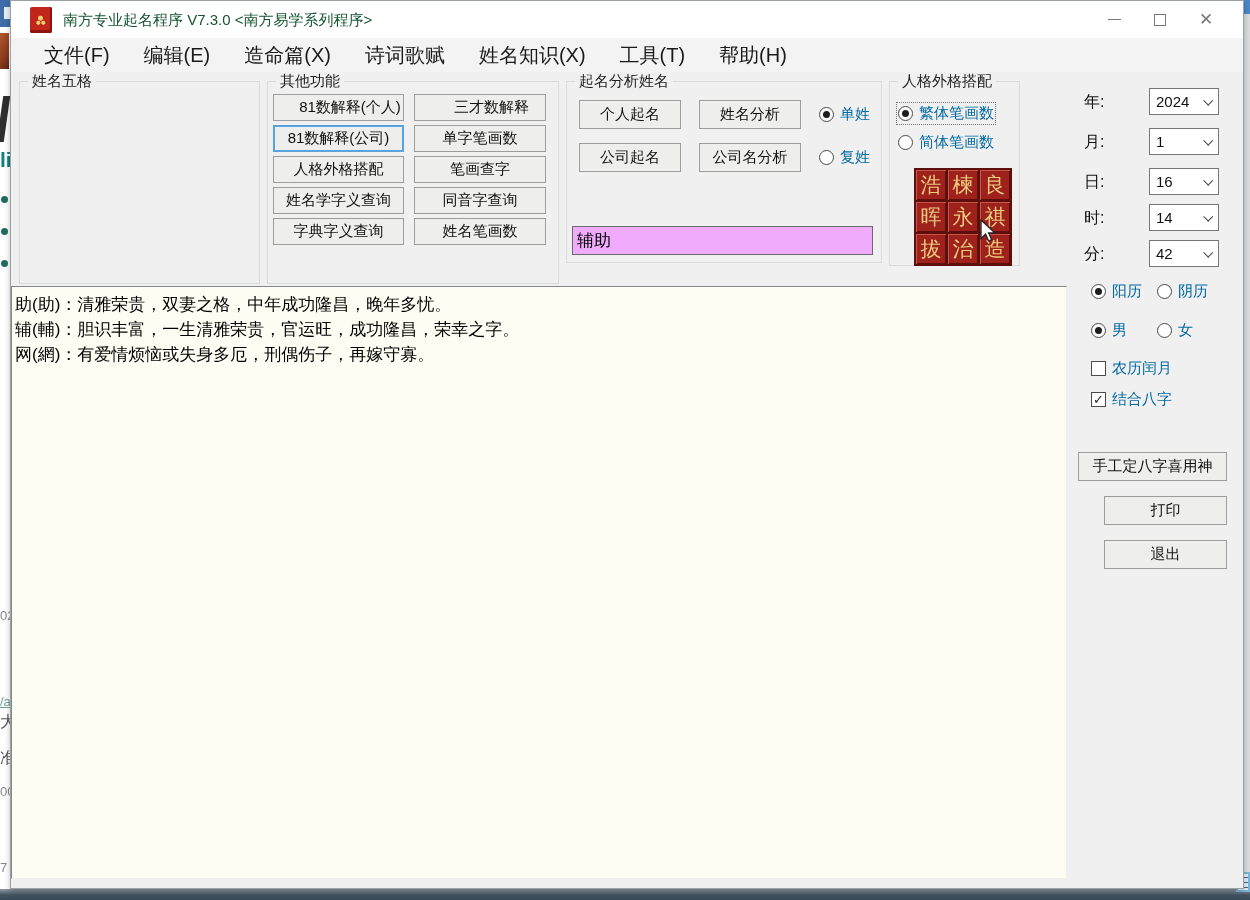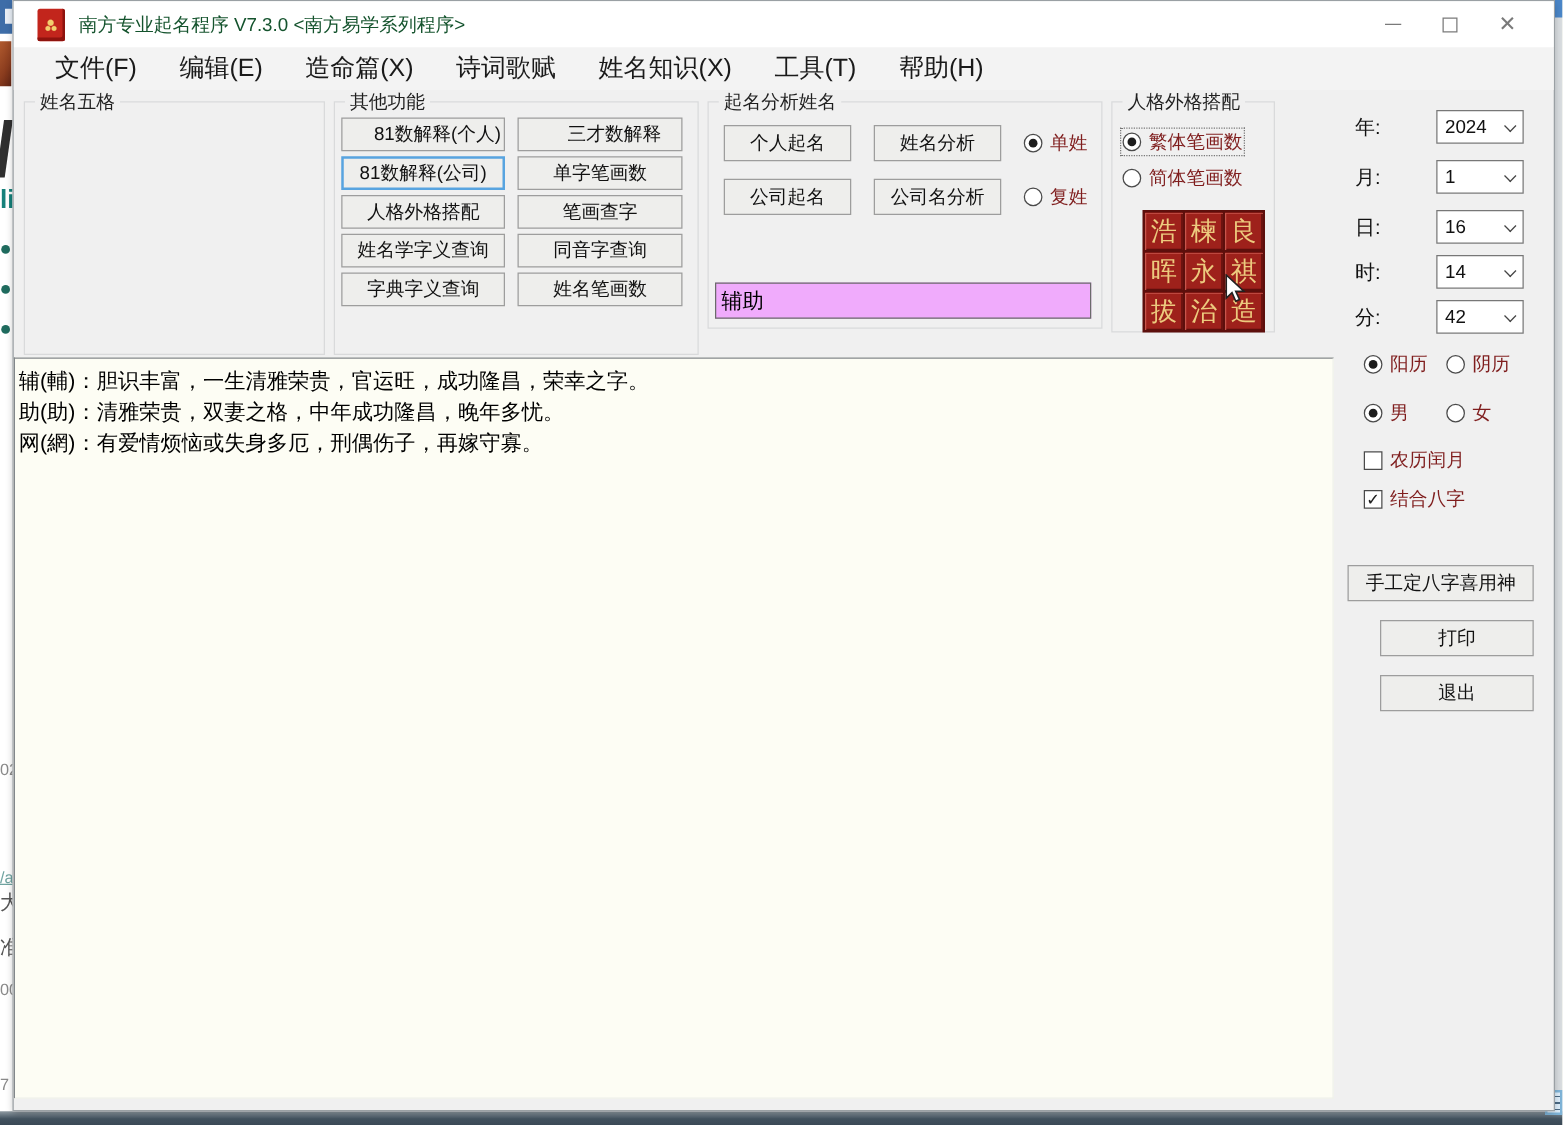--- a/index.html
+++ b/index.html
@@ -74,21 +74,21 @@
 
   .n-btn { width:102px; height:29px; }
   .n-r0 { top:18px; } .n-r1 { top:61px; }
   .n-c0 { left:12px; } .n-c1 { left:132px; }
   .n-input { position:absolute; left:5px; top:144px; width:301px; height:29px;
     border:1px solid #6b6b6b; background:#f0abfc; font-size:17px; padding:1px 4px;
     font-family:"Liberation Sans","DejaVu Sans",sans-serif; }
 
   
   .radio, .checkbox { position:absolute; display:flex; align-items:center; gap:6px;
-    font-size:15px; color:#7f1d1d; white-space:nowrap; }
+    font-size:15px; color:#0369a1; white-space:nowrap; }
   .rdot { width:15px; height:15px; border:1px solid #4a4a4a; border-radius:50%;
     background:#fff; position:relative; flex:none; }
   .rdot::after { content:""; position:absolute; inset:3px; border-radius:50%; background:#1d1d1d; opacity:0; }
   .radio[data-checked="true"] .rdot::after { opacity:1; }
   .radio.focus-dotted { outline:1px dotted #777; outline-offset:1px; }
   .cbox { width:15px; height:15px; border:1px solid #4a4a4a; background:#fff; flex:none;
     display:flex; align-items:center; justify-content:center; font-size:13px; color:#1d1d1d; }
   .checkbox .cbox::after { content:"✓"; opacity:0; }
   .checkbox[data-checked="true"] .cbox::after { opacity:1; }
 
@@ -284,19 +284,19 @@
     <div class="checkbox" style="left:1080px; top:389px" data-checked="true">
       <span class="cbox"></span>
       <span>结合八字</span>
     </div>
 
     <div class="act-btn" style="left:1067px; top:451px; width:149px; height:29px">手工定八字喜用神</div>
     <div class="act-btn" style="left:1093px; top:495px; width:123px; height:29px">打印</div>
     <div class="act-btn" style="left:1093px; top:539px; width:123px; height:29px">退出</div>
 
     <div class="result-area">
+      <div class="result-line">助(助)：清雅荣贵，双妻之格，中年成功隆昌，晚年多忧。</div>
       <div class="result-line">辅(輔)：胆识丰富，一生清雅荣贵，官运旺，成功隆昌，荣幸之字。</div>
-      <div class="result-line">助(助)：清雅荣贵，双妻之格，中年成功隆昌，晚年多忧。</div>
       <div class="result-line">网(網)：有爱情烦恼或失身多厄，刑偶伤子，再嫁守寡。</div>
     </div>
 
   </div>
 </div>
 
 </body></html>

